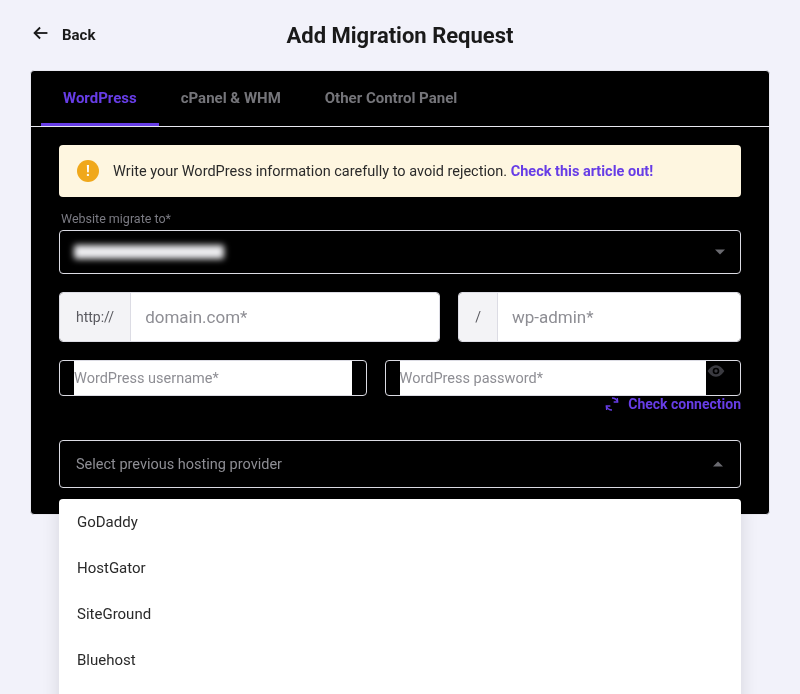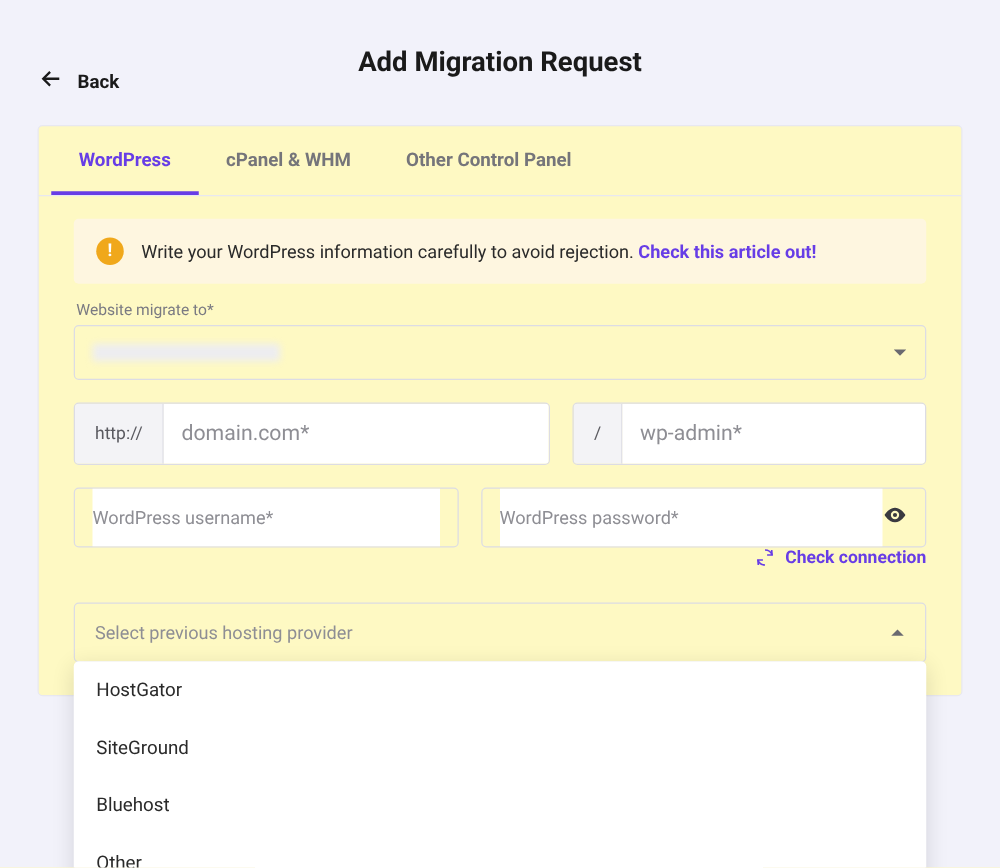--- a/index.html
+++ b/index.html
@@ -21,40 +21,39 @@
       position: relative;
     }
     .back-btn {
       display: flex;
       align-items: center;
       gap: 10px;
       cursor: pointer;
       color: #1a1a1a;
       font-weight: 700;
       font-size: 15px;
-      margin-top: 30px;
     }
     .back-arrow svg {
       width: 22px;
       height: 22px;
       stroke: #1a1a1a;
       stroke-width: 2;
       fill: none;
     }
     .page-title {
       position: absolute;
       left: 50%;
       transform: translateX(-50%);
       font-size: 22px;
       font-weight: 700;
       color: #1a1a1a;
     }
     .card {
       margin: 0 30px;
-      background: #fef9c3;
+      background: #000000;
       border: 1px solid #e8e8f0;
       border-radius: 4px;
       position: relative;
     }
     .tabs {
       display: flex;
       border-bottom: 1px solid #e8e8f0;
       padding: 0 10px;
     }
     .tab {
@@ -171,22 +170,22 @@
       flex: 1.35;
     }
     .url-group-right {
       flex: 1;
     }
     .text-input-wrap {
       flex: 1;
       border: 1px solid #dcdce4;
       border-radius: 4px;
       display: flex;
-      align-items: center;
-      height: 48px;
+      align-items: flex-start;
+      height: 36px;
       padding: 0 14px;
     }
     .text-input {
       flex: 1;
       border: none;
       outline: none;
       font-size: 14.5px;
       height: 100%;
     }
     .text-input::placeholder {
@@ -335,18 +334,19 @@
       <span class="provider-placeholder">Select previous hosting provider</span>
       <span class="chevron-up">
         <svg viewBox="0 0 12 12">
             <path d="M1 8.5 L6 3.5 L11 8.5 Z"></path>
           </svg>
       </span>
     </div>
   </div>
 
   <div class="dropdown">
+    <div class="dropdown-item">GoDaddy</div>
     <div class="dropdown-item">HostGator</div>
     <div class="dropdown-item">SiteGround</div>
     <div class="dropdown-item">Bluehost</div>
     <div class="dropdown-item">Other</div>
   </div>
 </div>
 
 </body></html>

